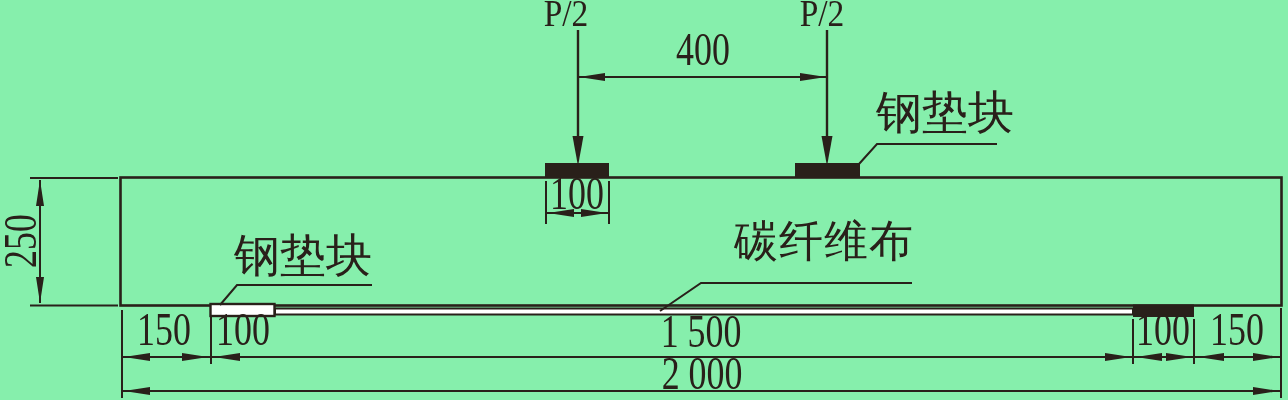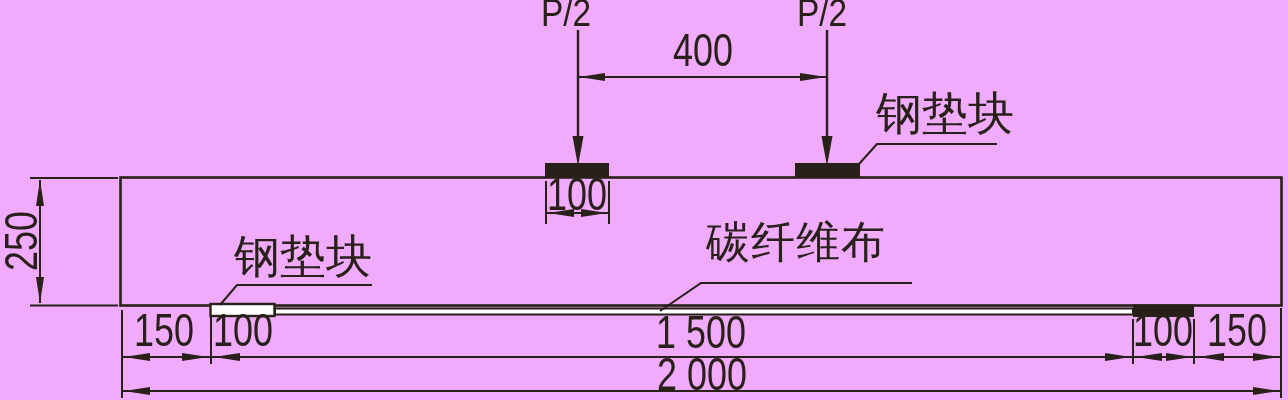--- a/index.html
+++ b/index.html
@@ -1,19 +1,19 @@
 <!DOCTYPE html>
 <html style="--ink: #29201a;"><head>
 <meta charset="utf-8">
 <style>
   html,body{margin:0;padding:0;background:#fff;}
   .canvas{
-    position:relative; width:1288px; height:400px; background:#f0abfc;
+    position:relative; width:1288px; height:400px; background:#86efac;
     overflow:hidden;
-    font-family:Liberation Sans, sans-serif;
+    font-family:Liberation Serif, serif;
   }
   .canvas svg{position:absolute;left:0;top:0;}
   .t{
     position:absolute; white-space:nowrap; line-height:1;
     color:var(--ink,#29201a);
   }
   .num{
     font-size:46px;
     transform:translateX(-50%) scaleX(0.78);
     transform-origin:50% 0;
@@ -22,21 +22,21 @@
     font-size:38px;
     transform:translateX(-50%) scaleX(0.88);
     transform-origin:50% 0;
   }
   .vnum{
     font-size:46px;
     transform:translate(-50%,-50%) rotate(-90deg) scaleX(0.78);
     transform-origin:50% 50%;
   }
   .cjk{ font-size:46px; letter-spacing:0px; }
-  .cjk-lg{ font-size:44px; letter-spacing:1px; }
+  .cjk-lg{ font-size:44px; letter-spacing:1px;margin-left:28px; }
   .stroke{ stroke:var(--ink,#29201a); fill:none; }
   .fill{ fill:var(--ink,#29201a); stroke:none; }
   .whitefill{ fill:#ffffff; stroke:var(--ink,#29201a); }
 </style>
 </head>
 <body>
 
 <div class="canvas">
 
   <svg width="1288" height="400" viewBox="0 0 1288 400">

